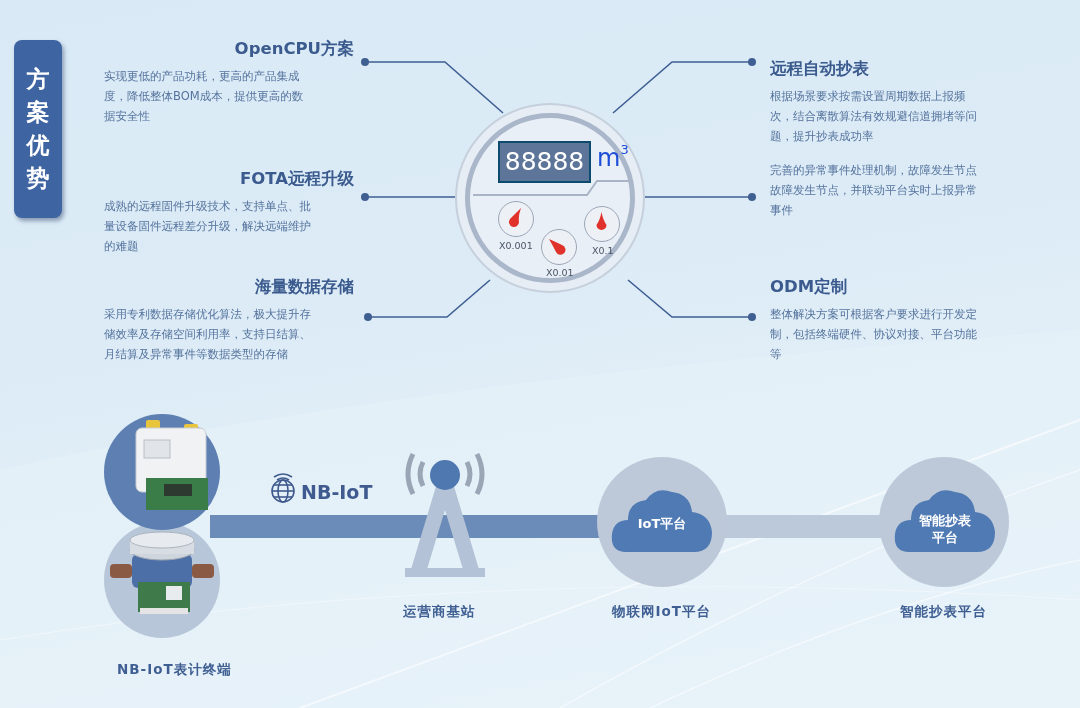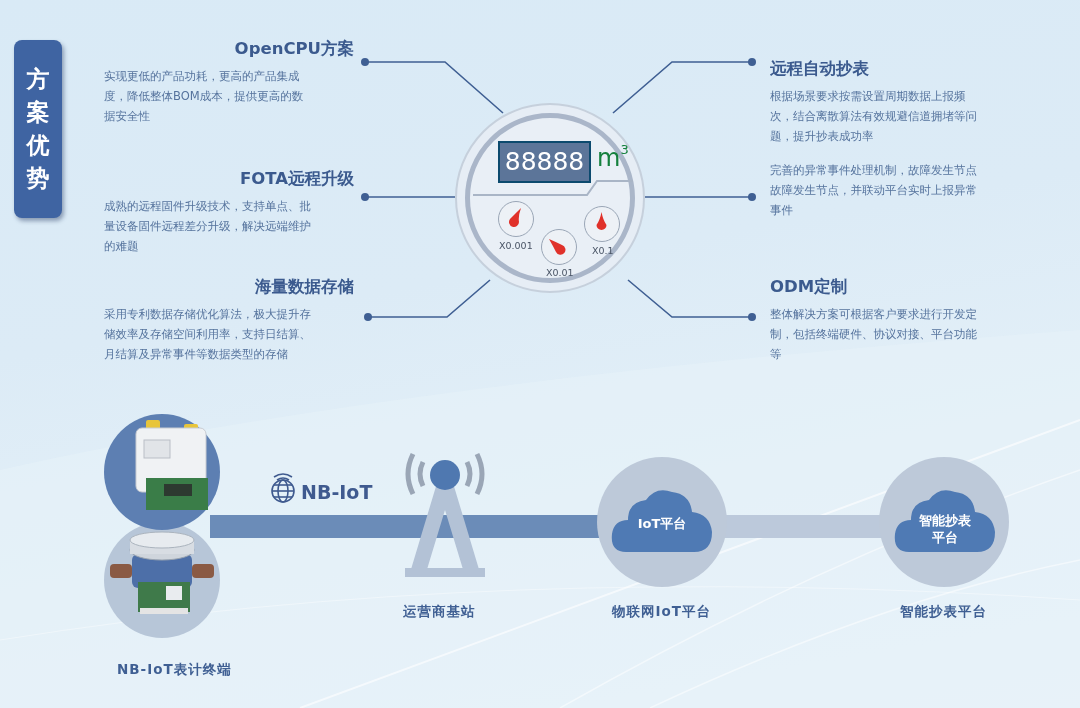--- a/index.html
+++ b/index.html
@@ -43,21 +43,21 @@
     position: absolute; left: 10px; top: 10px; width: 170px; height: 170px; border-radius: 50%;
     border: 5px solid #aab6c9; background: #e9eff6;
   }
   .meter-display {
     position: absolute; left: 498px; top: 141px; width: 93px; height: 42px;
     background: #5c7599; border: 2px solid #0c4a6e;
     color: #fff; font-size: 25px; text-align: center; line-height: 38px;
     font-family: "DejaVu Sans", sans-serif; letter-spacing: 0;
   }
   .meter-unit {
-    position: absolute; left: 597px; top: 144px; color: #15803d; font-size: 24px;
+    position: absolute; left: 597px; top: 144px; color: #1d4ed8; font-size: 24px;
     font-family: "DejaVu Sans", sans-serif;
   }
   .meter-unit sup { font-size: 13px; position: relative; top: -3px; }
   .dial {
     position: absolute; width: 36px; height: 36px; border-radius: 50%;
     border: 1.5px solid #9aa6b6; background: #edf1f6;
   }
   .dial-label {
     position: absolute; font-size: 9.5px; color: #4a5566; font-family: "DejaVu Sans", sans-serif; white-space: nowrap;
   }

